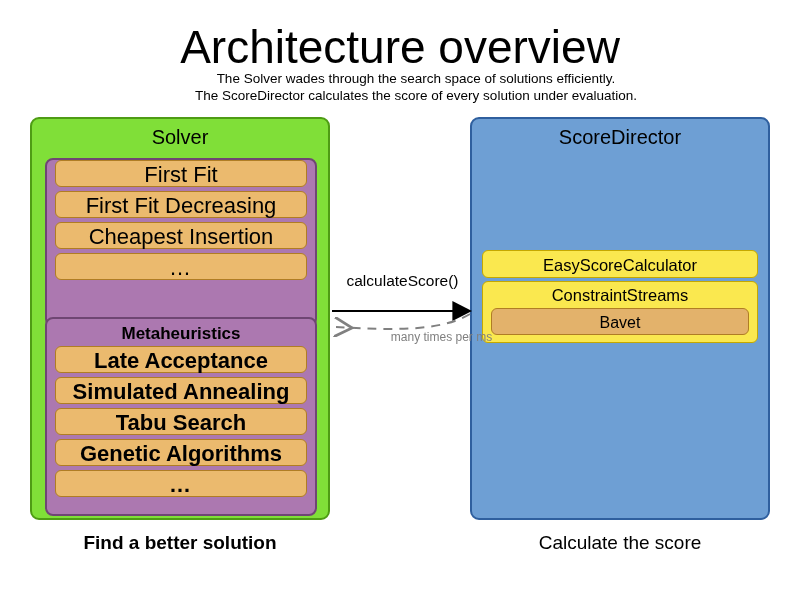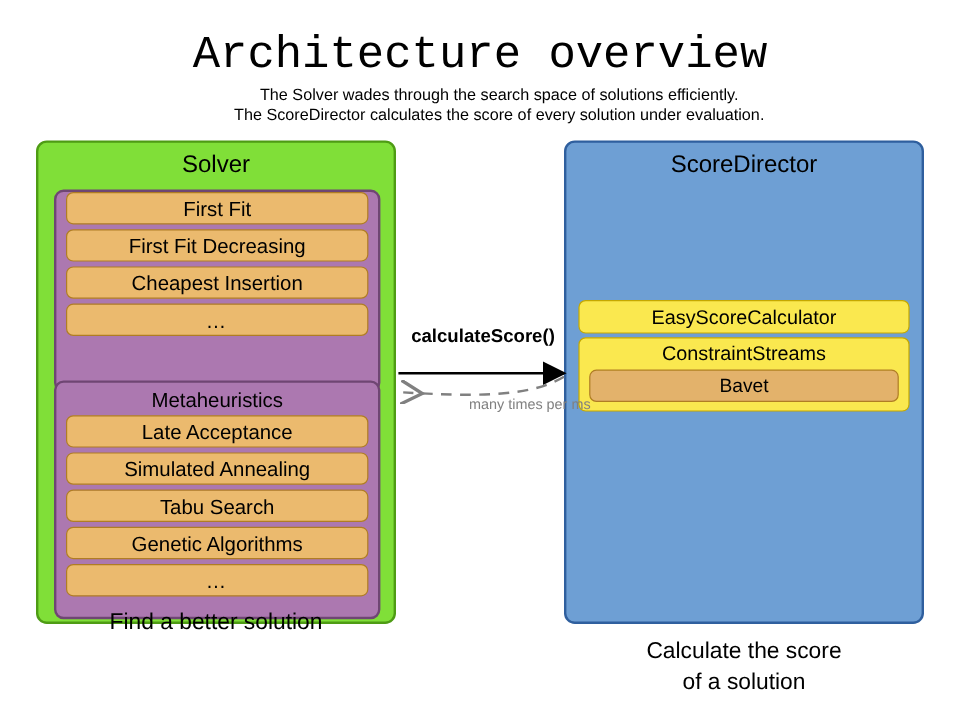--- a/index.html
+++ b/index.html
@@ -21,25 +21,24 @@
     height: 600px;
   }
 
   
   .title {
     position: absolute;
     left: 0;
     top: 25px;
     width: 800px;
     text-align: center;
-    font-size: 38px;
+    font-size: 46px;
     font-weight: 400;
     letter-spacing: 0px;
     line-height: 44px;
-    font-family: Liberation Mono, monospace;
   }
   .subtitle {
     position: absolute;
     left: 0;
     width: 800px;
     text-align: center;
     font-size: 13.5px;
     line-height: 17px;
     margin-left: 16px;
   }
@@ -93,30 +92,30 @@
     box-sizing: border-box;
   }
   .group-title {
     width: 100%;
     text-align: center;
     font-size: 17px;
     line-height: 25px;
     padding-top: 2px;
   }
   #group-construction { top: 39px; height: 169px; }
-  #group-meta { top: 198px; height: 199px; }
+  #group-meta { top: 198px; height: 199px; font-weight: bold; }
 
   
   .item {
     position: relative;
     margin: 0 8px 4px 8px;
     height: 27px;
     line-height: 27px;
     text-align: center;
-    font-size: 17px;
+    font-size: 22px;
     background: #EBBA6E;
     border: 1.6px solid #b07d24;
     border-radius: 6px;
     box-sizing: border-box;
   }
   .item.ellipsis {
     letter-spacing: 2px;
   }
 
   
@@ -176,42 +175,42 @@
     position: absolute;
     text-align: center;
     white-space: nowrap;
   }
   #label-calculate-score {
     left: 330px;
     top: 272px;
     width: 145px;
     font-size: 15.5px;
     color: #000000;
-    font-weight: bold;
   }
   #label-many-times {
     left: 330px;
     top: 330px;
     width: 145px;
     font-size: 12px;
     color: #808080;
     padding-left: 39px;
   }
 
   
   .caption {
     position: absolute;
     text-align: center;
     font-size: 19px;
     line-height: 26px;
   }
   #caption-solver {
     left: 30px;
-    top: 506px;
-    width: 300px;
+    top: 530px;
+    width: 300px;
+    font-weight: bold;
   }
   #caption-scoredirector {
     left: 470px;
     top: 530px;
     width: 300px;
   }
 </style>
 </head>
 <body>
 
@@ -267,16 +266,15 @@
 
     <path d="M470,314 C440,332 390,330 336,327" fill="none" stroke="#808080" stroke-width="2" stroke-dasharray="9,7" marker-end="url(#head-dashed)"></path>
   </svg>
 
   <div class="arrow-label" id="label-calculate-score">calculateScore()</div>
   <div class="arrow-label" id="label-many-times">many times per ms</div>
 
   <div class="caption" id="caption-solver">Find a better solution</div>
   <div class="caption" id="caption-scoredirector">
     <div>Calculate the score</div>
-    <div>of a solution</div>
   </div>
 
 </div>
 
 </body></html>

